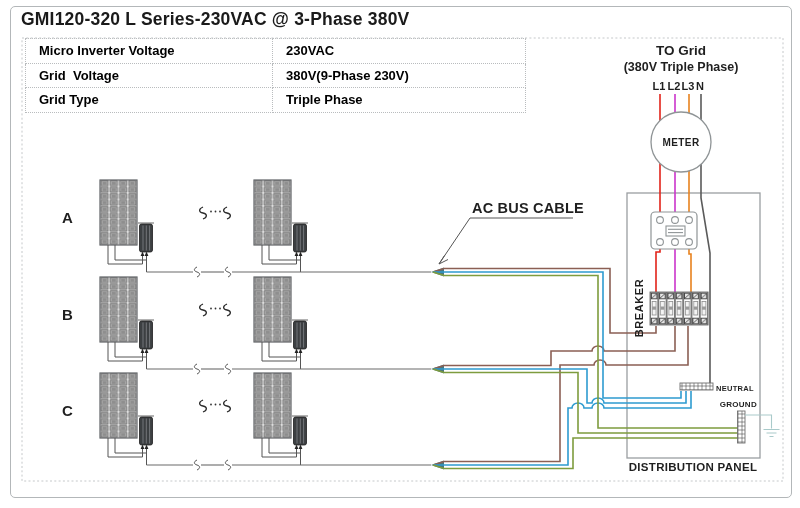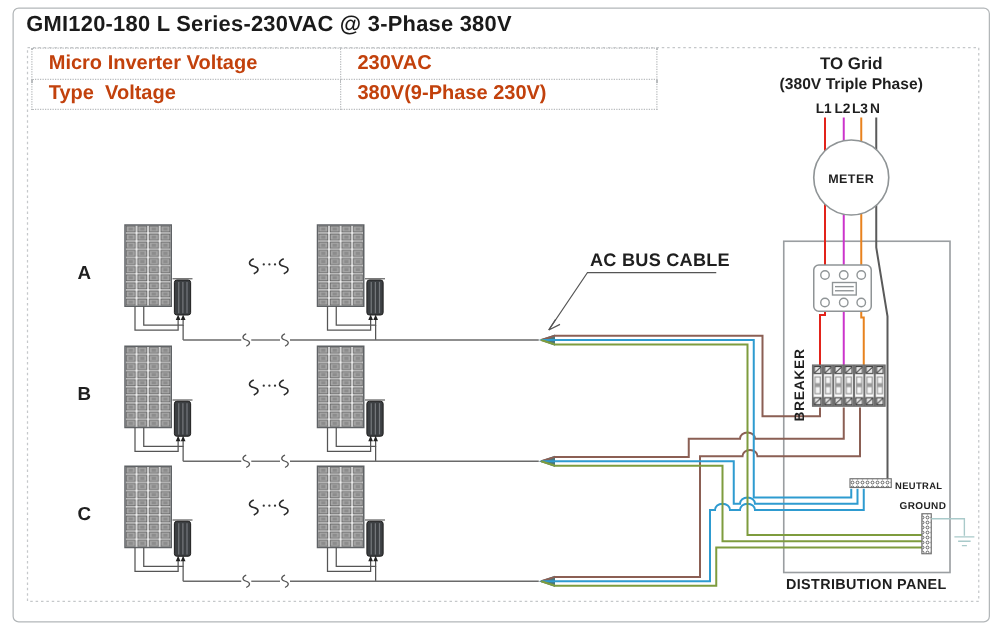--- a/index.html
+++ b/index.html
@@ -1,39 +1,43 @@
 <!DOCTYPE html>
 <html><head>
 <meta charset="utf-8">
 <style>
   html,body{margin:0;padding:0;background:#ffffff;}
   body{width:800px;height:508px;position:relative;font-family:"Liberation Sans",sans-serif;}
   .frame{position:absolute;left:10px;top:6px;width:780px;height:490px;border:1.5px solid #b3b7b9;border-radius:5px;background:#ffffff;}
   .title{position:absolute;left:21px;top:9px;font-size:17.5px;font-weight:bold;color:#1a1a1a;letter-spacing:.2px;white-space:nowrap;}
   table.spec{position:absolute;left:25px;top:38px;width:472px;border-collapse:collapse;table-layout:fixed;}
-  table.spec td{border:1px dotted #b9bcbe;height:23.5px;font-size:16px;font-weight:bold;color:#c2410c;padding:0 0 0 13px;white-space:pre;}
+  table.spec td{border:1px dotted #b9bcbe;height:23.5px;font-size:13px;font-weight:bold;color:#000000;padding:0 0 0 13px;white-space:pre;}
   td.c1{width:233px;} td.c2{width:239px;}
   svg.diagram{position:absolute;left:0;top:0;}
   svg text{font-family:"Liberation Sans",sans-serif;font-weight:bold;fill:#1f1f1f;}
 </style>
 </head>
 <body>
 
 <div class="frame"></div>
-<div class="title">GMI120-180 L Series-230VAC @ 3-Phase 380V</div>
+<div class="title">GMI120-320 L Series-230VAC @ 3-Phase 380V</div>
 
 <table class="spec">
   <tbody>
       <tr>
     <td class="c1">Micro Inverter Voltage</td>
     <td class="c2">230VAC</td>
   </tr>
   <tr>
-    <td class="c1">Type  Voltage</td>
+    <td class="c1">Grid  Voltage</td>
     <td class="c2">380V(9-Phase 230V)</td>
+  </tr>
+  <tr>
+    <td class="c1">Grid Type</td>
+    <td class="c2">Triple Phase</td>
   </tr>
 </tbody>
   </table>
 
 <svg class="diagram" width="800" height="508" viewBox="0 0 800 508">
   <defs>
     <pattern id="cells" width="9.25" height="6.5" patternUnits="userSpaceOnUse">
       <rect x="0" y="0" width="9.25" height="6.5" fill="#ffffff"></rect>
       <rect x="0.9" y="0.7" width="7.4" height="5" fill="#a6a6a6" stroke="#595959" stroke-width="0.7"></rect>
       <rect x="2.8" y="2" width="3.6" height="2.4" fill="#8c8c8c"></rect>

